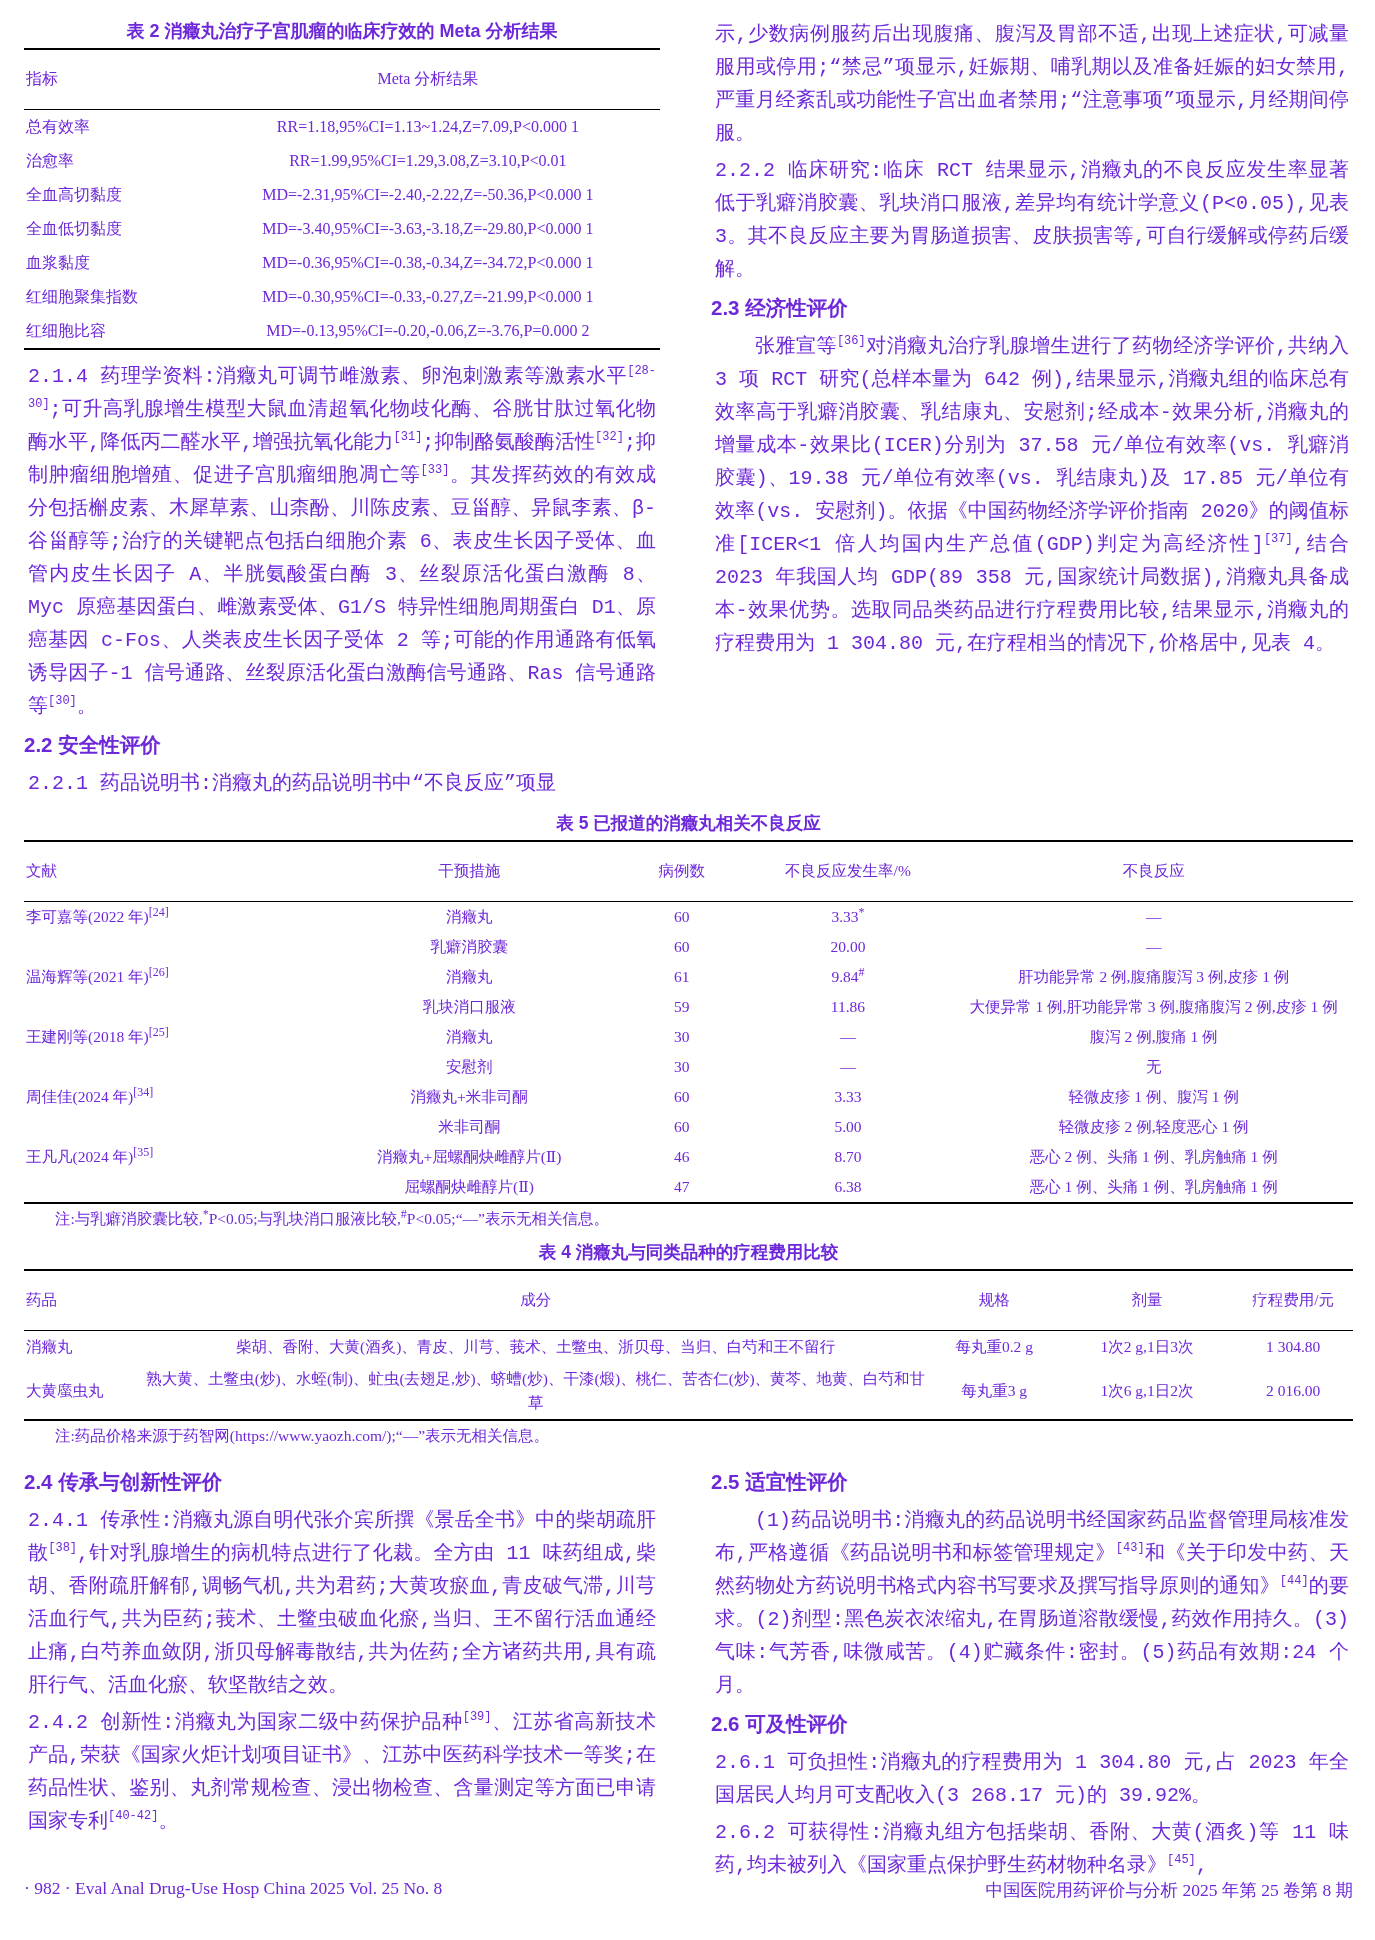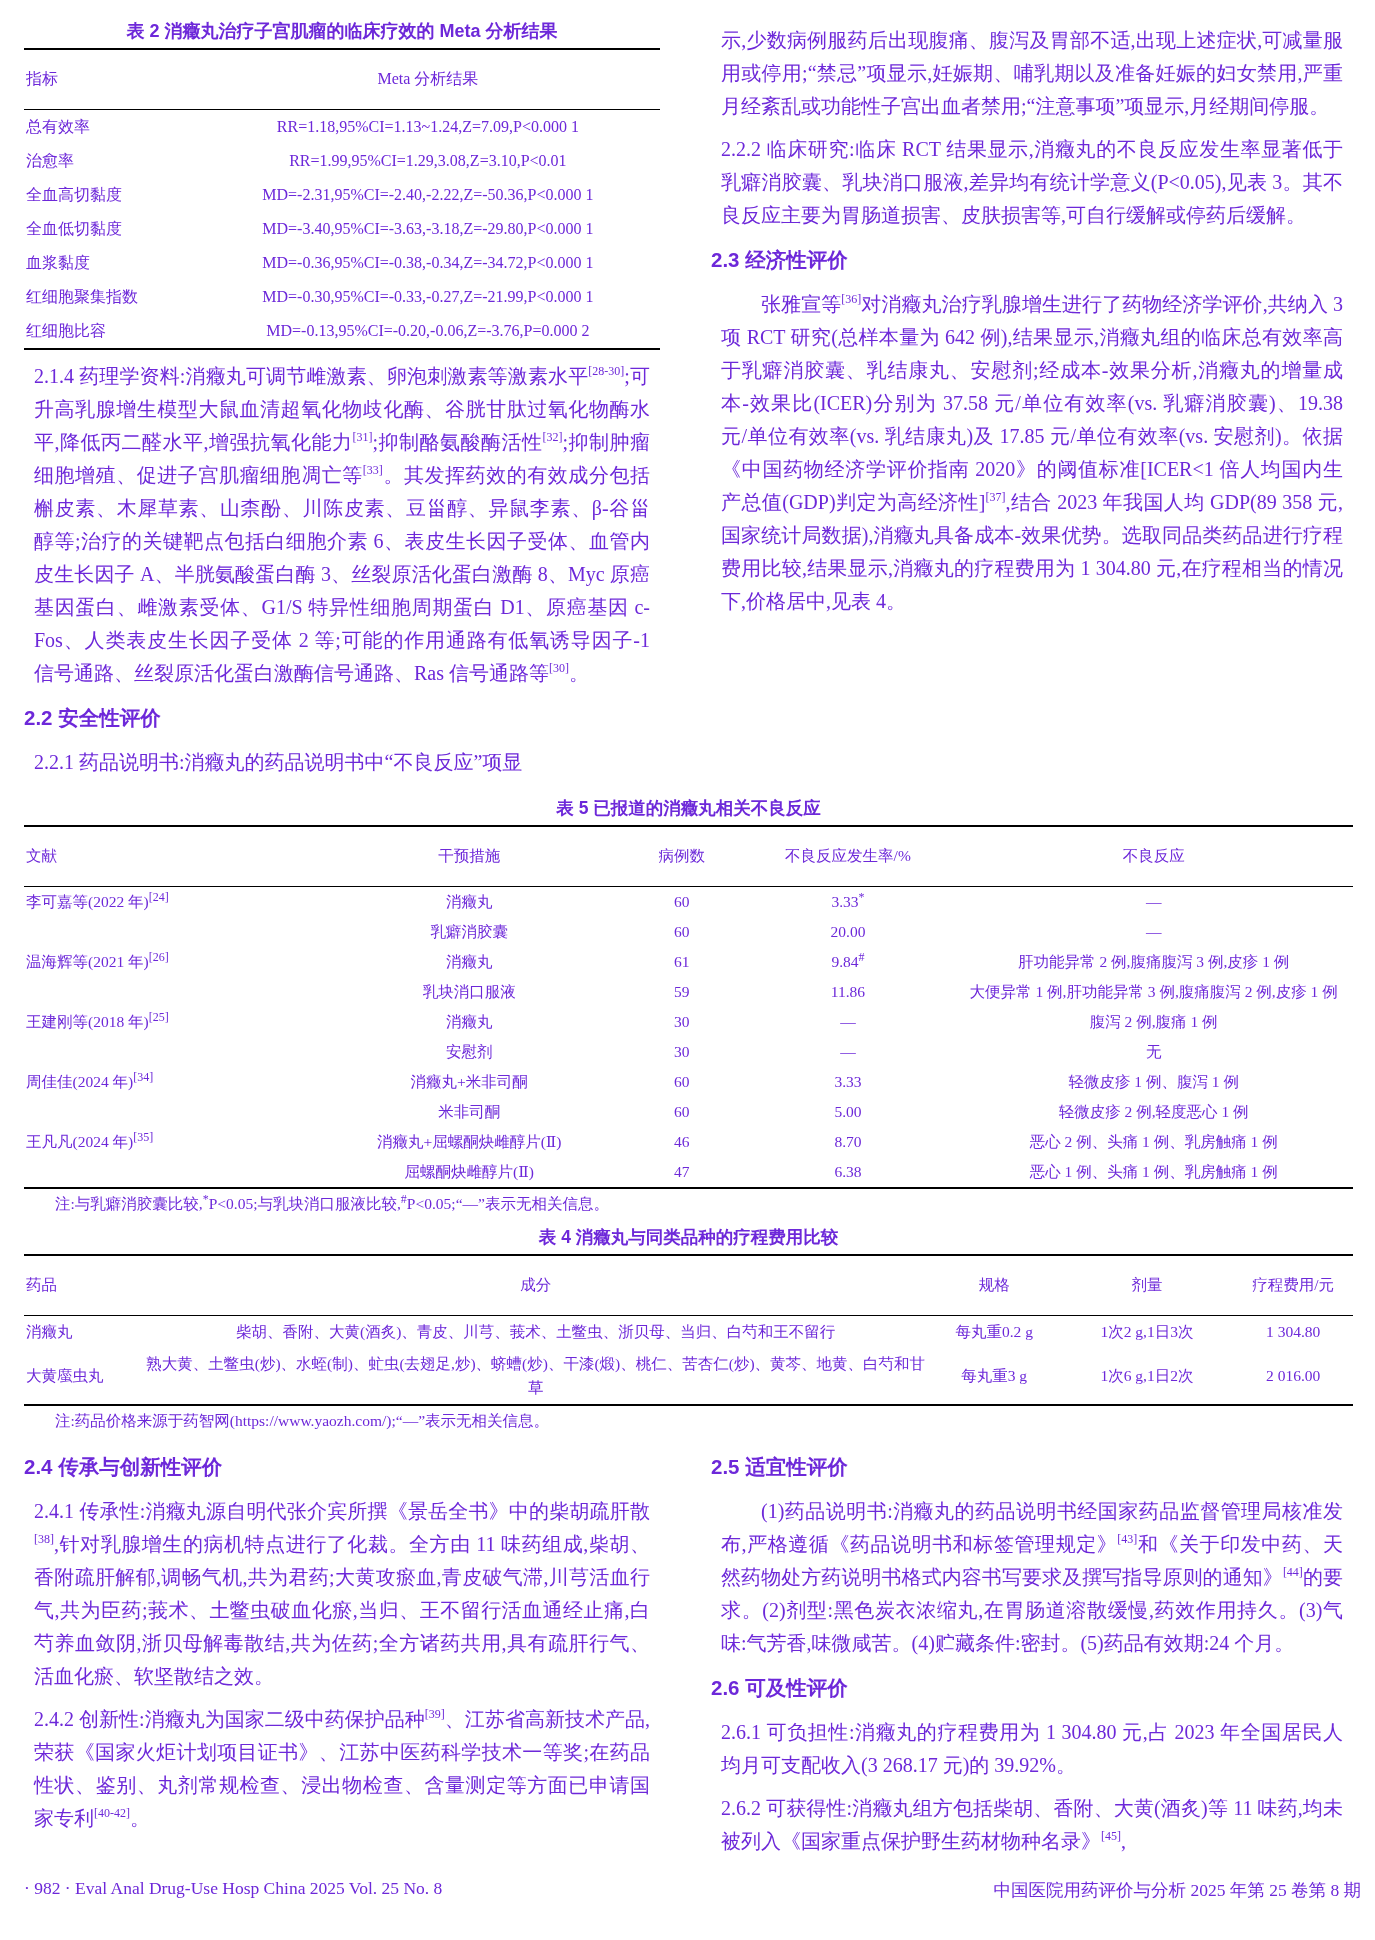--- a/index.html
+++ b/index.html
@@ -11,25 +11,26 @@
     color:#6d28d9;
     font-family:"Liberation Serif","DejaVu Serif",serif;
     box-sizing:border-box;
     padding:14px 22px 0 24px;
     overflow:hidden;
   }
   .two-col{display:flex;justify-content:space-between;}
   .col-l{width:636px;}
   .col-r{width:642px;}
   p.body{
-    margin:10px;
+    margin:4px;
     font-size:20px;
     line-height:33px;
     text-align:justify;
     text-justify:inter-ideograph;
+    font-family:Liberation Mono, monospace;
   }
   p.indent{text-indent:2em;}
   sup{font-size:12px;line-height:0;text-align:center;}
   .h-sec{
     font-family:"Liberation Sans","DejaVu Sans",sans-serif;
     font-weight:bold;
     font-size:20.5px;
     line-height:36px;
     margin:2px 0 2px 0;
   }
@@ -69,21 +70,21 @@
   table.t2{font-size:16px;}
   table.t2 td{line-height:26px;}
   
   .t3-wrap{margin-top:6px;}
   .t4-wrap{margin-top:8px;}
   .t4-wrap table.sci td{line-height:24px;}
   .bottom-cols{margin-top:14px;}
   
   .footer{
     position:absolute;
-    left:24px;right:14px;bottom:38px;
+    left:24px;right:22px;bottom:38px;
     display:flex;justify-content:space-between;
     font-size:17.5px;
   }
 </style>
 </head>
 <body>
 
 <div class="page">
 
   <div class="two-col">

